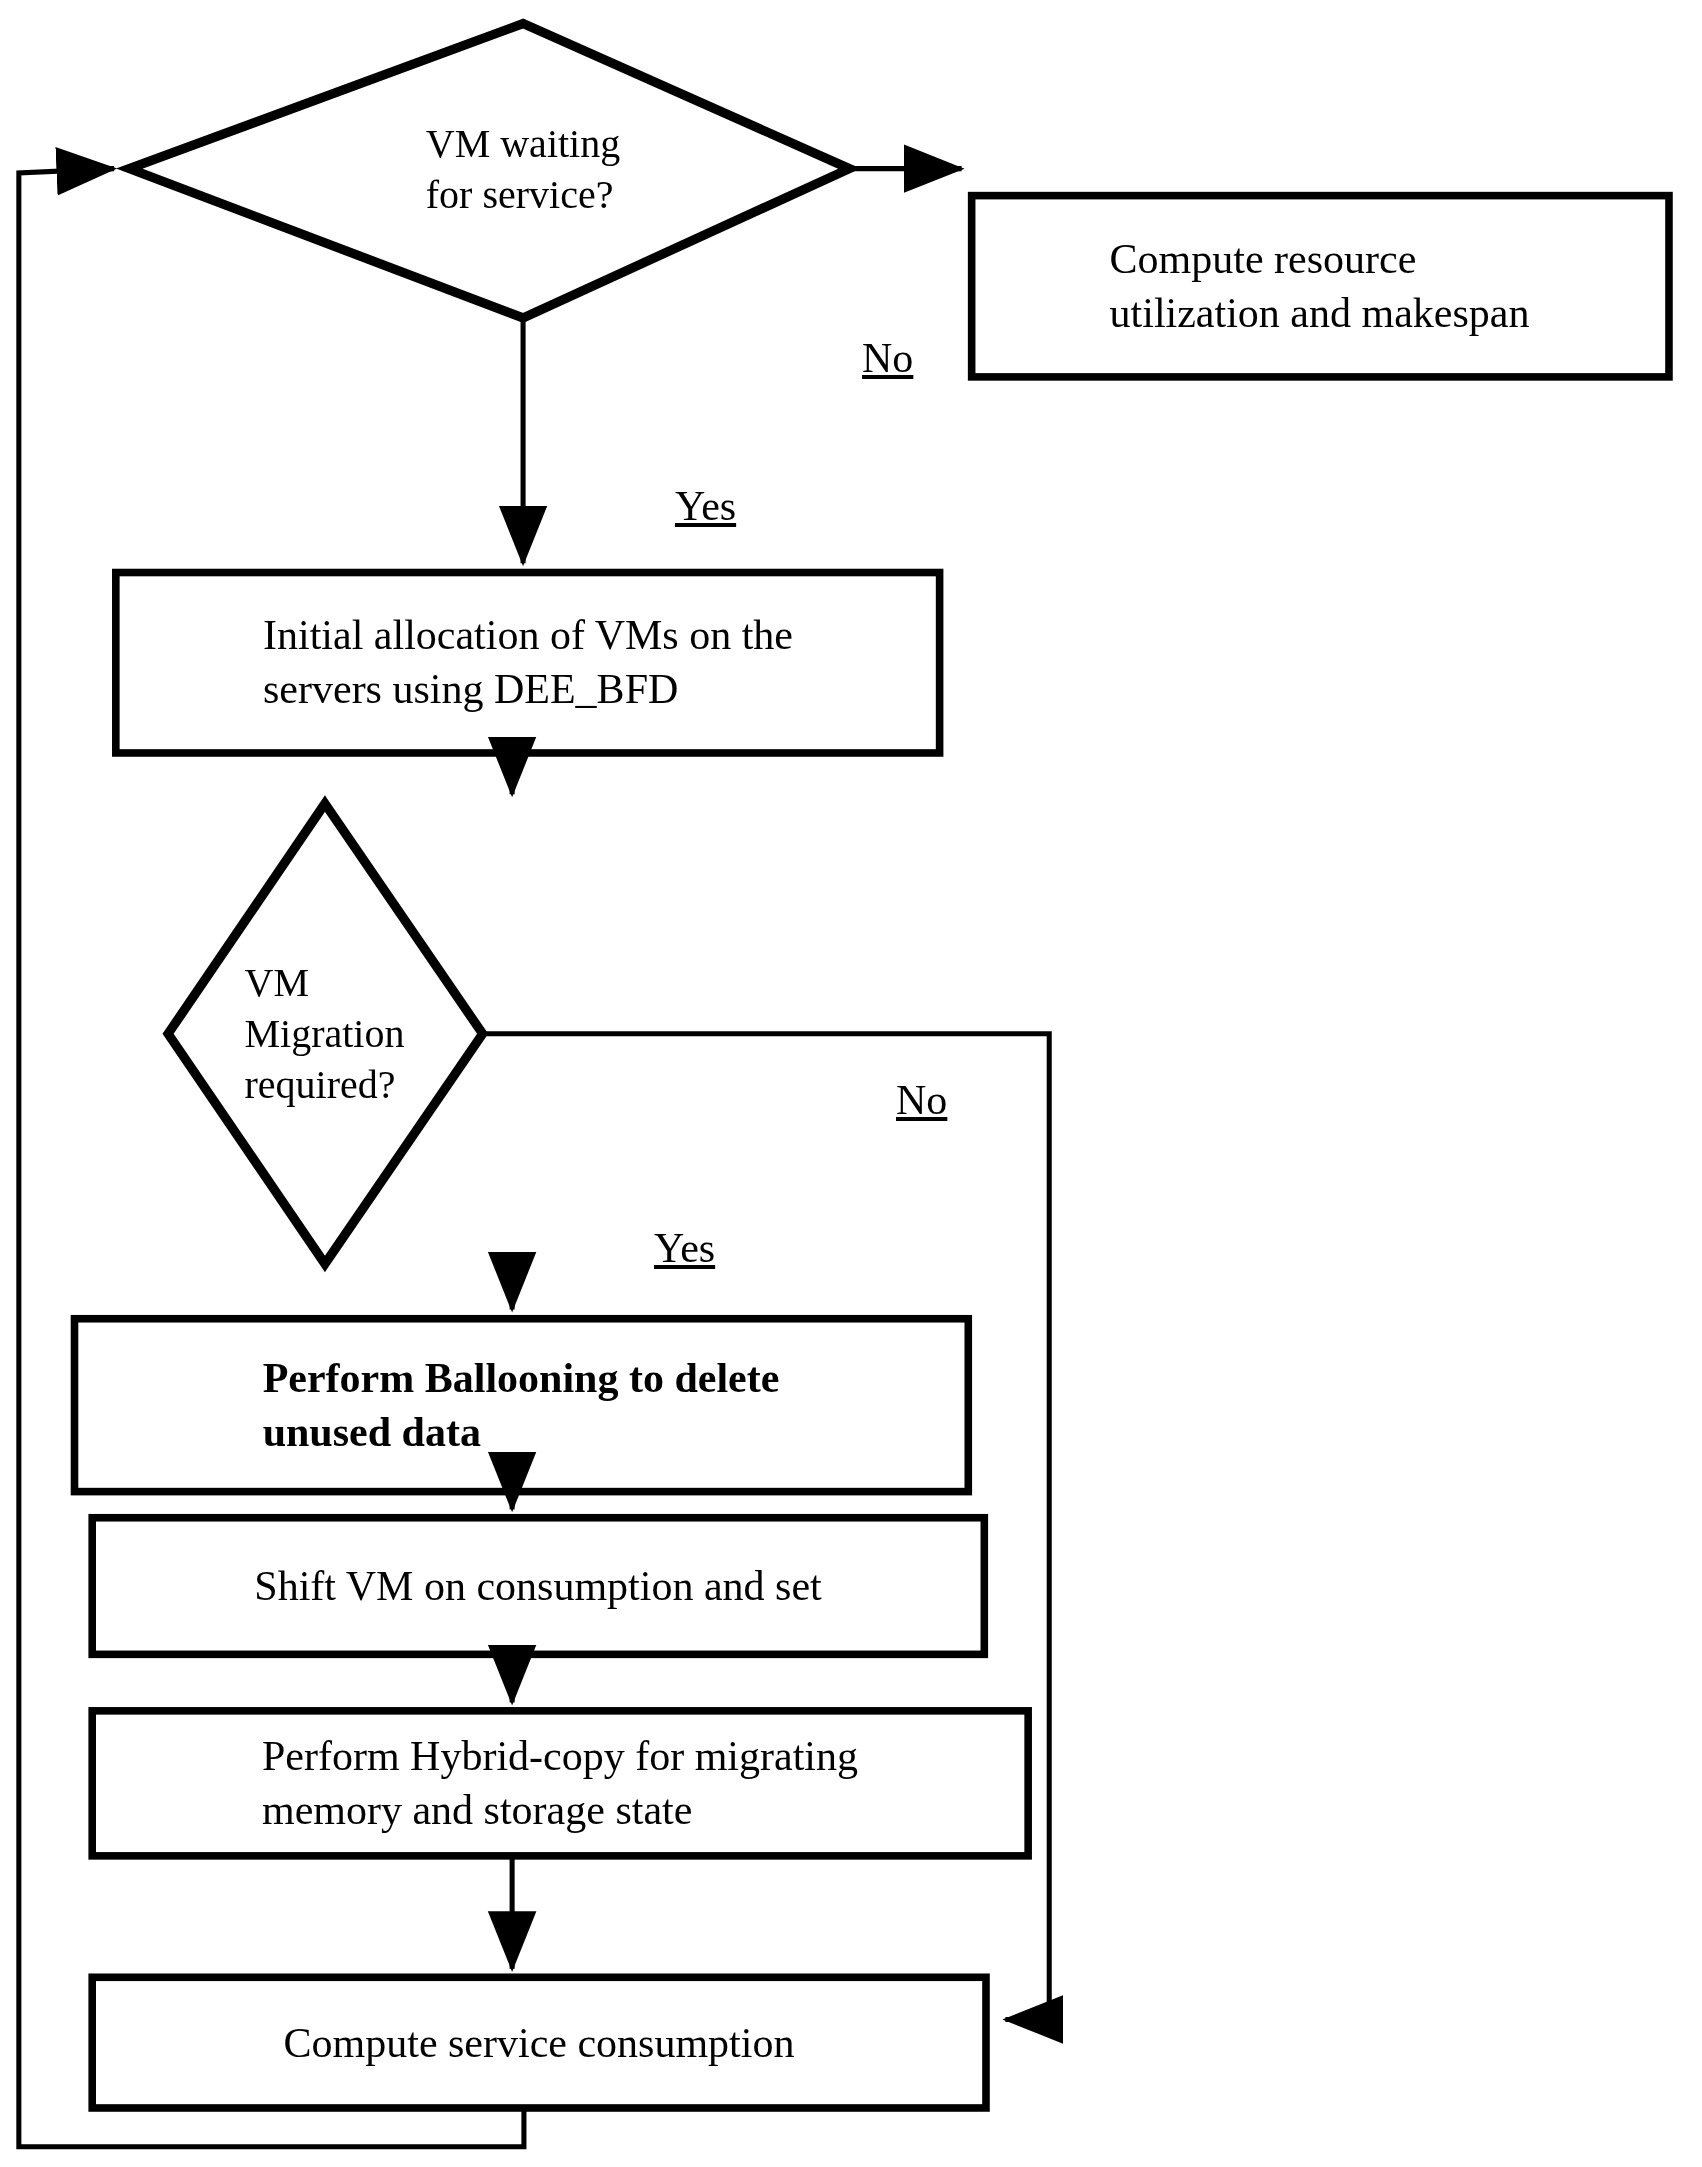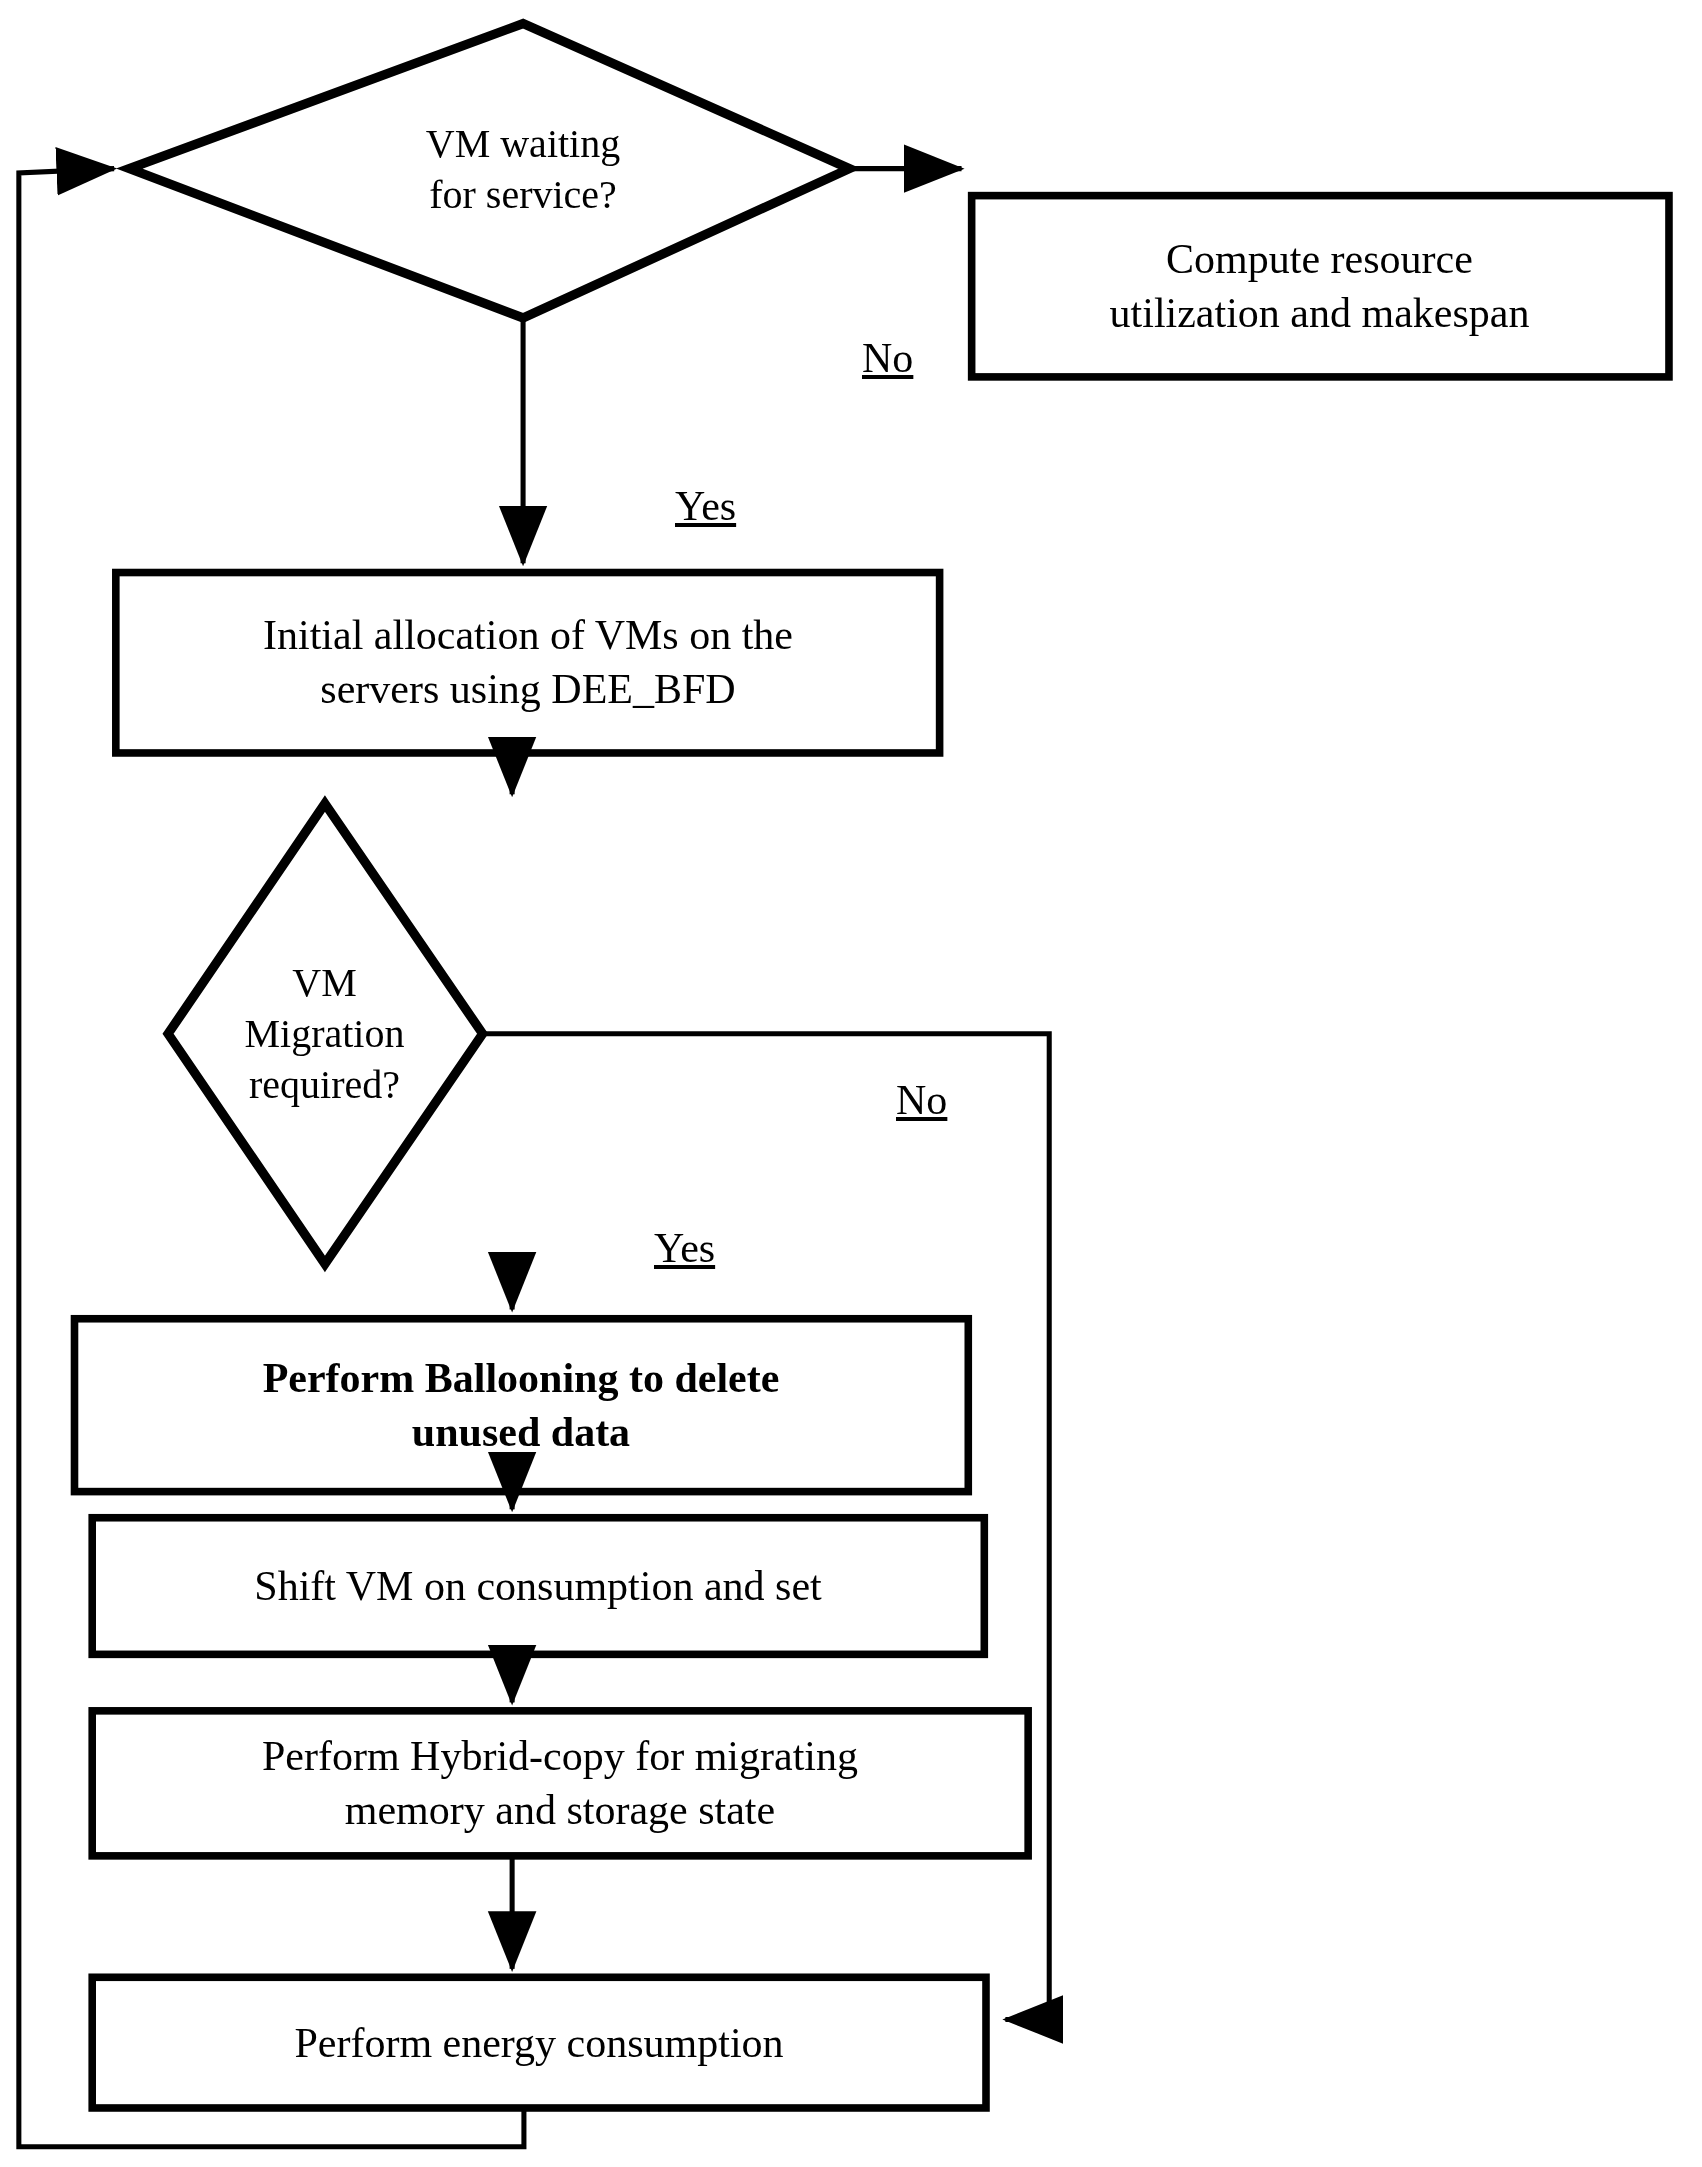--- a/index.html
+++ b/index.html
@@ -20,21 +20,20 @@
     left: 0;
     top: 0;
     width: 1703px;
     height: 2167px;
   }
   .node-label {
     position: absolute;
     display: flex;
     align-items: center;
     justify-content: center;
-    text-align: center;
     color: #000000;
     line-height: 1.28;
     white-space: pre-line;
     pointer-events: none;
   }
   .box-label {
     font-size: 42px;
   }
   .diamond-label {
     font-size: 40px;
@@ -108,21 +107,21 @@
 required?</div>
 
   <div class="node-label box-label" style="left:74px; top:1319px; width:894px; height:173px;font-weight:bold;">Perform Ballooning to delete
 unused data</div>
 
   <div class="node-label box-label" style="left:92px; top:1518px; width:892px; height:137px;">Shift VM on consumption and set</div>
 
   <div class="node-label box-label" style="left:92px; top:1711px; width:936px; height:145px;">Perform Hybrid-copy for migrating
 memory and storage state</div>
 
-  <div class="node-label box-label" style="left:92px; top:1978px; width:894px; height:131px;">Perform energy consumption</div>
+  <div class="node-label box-label" style="left:92px; top:1978px; width:894px; height:131px;">Compute service consumption</div>
 
   <div class="edge-label" style="left:862px; top:337px;">No</div>
 
   <div class="edge-label" style="left:675px; top:485px;">Yes</div>
 
   <div class="edge-label" style="left:896px; top:1079px;">No</div>
 
   <div class="edge-label" style="left:654px; top:1227px;">Yes</div>
 
 </div>

